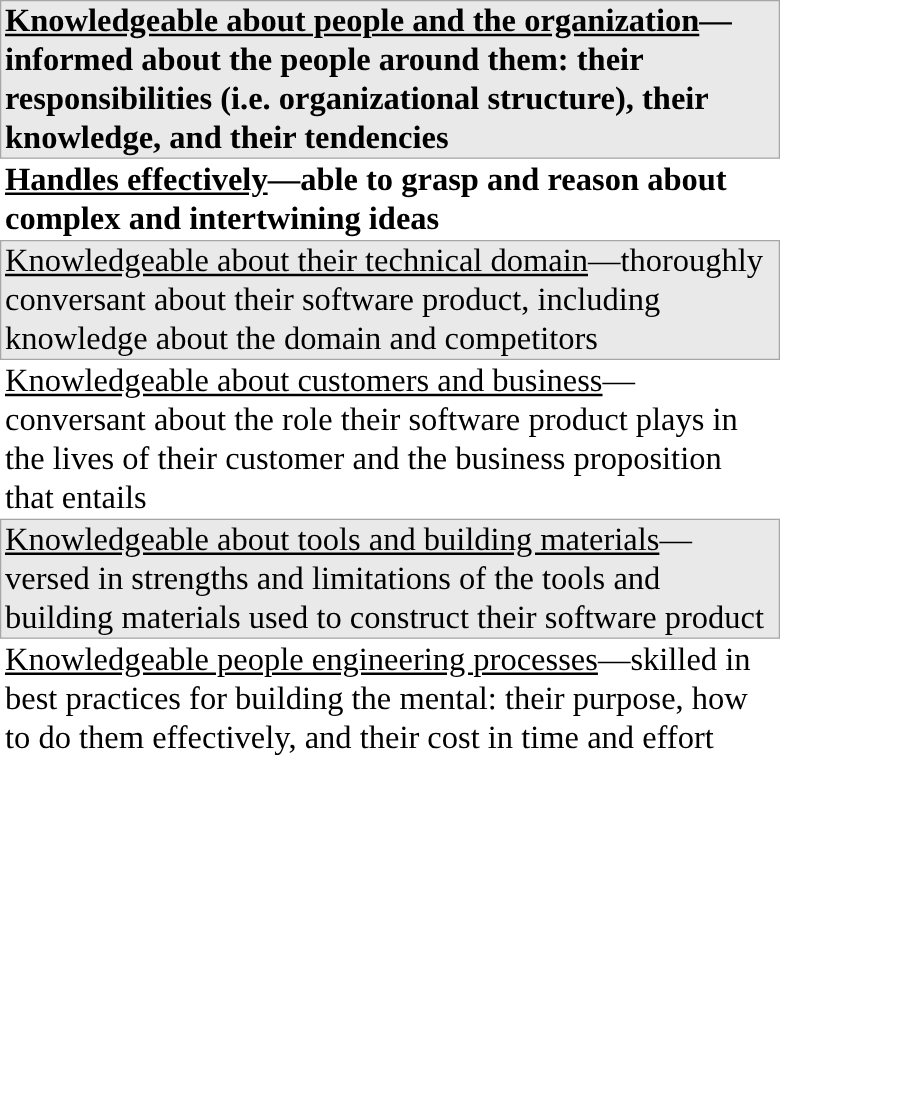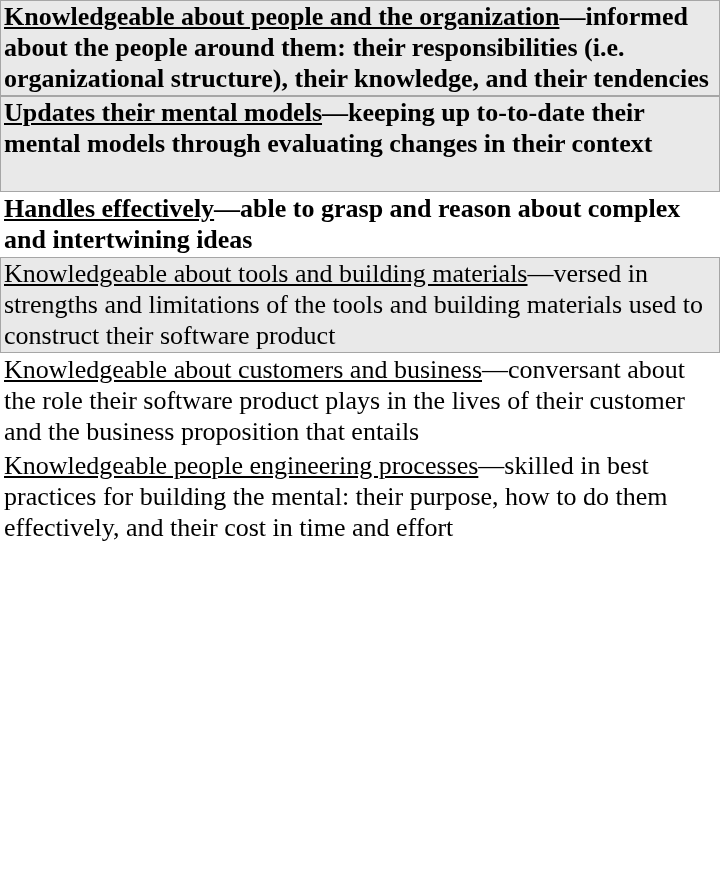--- a/index.html
+++ b/index.html
@@ -11,21 +11,21 @@
     width: 720px;
     font-family: "Liberation Serif", "DejaVu Serif", serif;
     color: #000000;
   }
   .attr-table {
     width: 720px;
     box-sizing: border-box;
   }
   .row {
     box-sizing: border-box;
-    width: 720px;
+    width: 624px;
     padding: 1px 4px 2px 4px;
     font-size: 26px;
     line-height: 31px;
     letter-spacing: 0px;
     word-spacing: 0px;
   }
   .row.shaded {
     background: #e9e9e9;
     border: 1px solid #a6a6a6;
     padding: 0px 3px 1px 3px;
@@ -40,24 +40,24 @@
     text-decoration: underline;
   }
 </style>
 </head>
 <body>
 
 <div class="attr-table">
   <div class="row shaded bold"><span class="attr-title">Knowledgeable about people and the organization</span><span class="attr-desc">—informed about the people around them: their responsibilities (i.e. organizational structure), their knowledge, and their tendencies</span></div>
 
 
-  <div class="row shaded bold extra-space"><span class="attr-title">Updates their mental models</span><span class="attr-desc">—keeping up to-to-date their mental models through evaluating changes in their context</span></div>
 
   <div class="row plain bold"><span class="attr-title">Handles effectively</span><span class="attr-desc">—able to grasp and reason about complex and intertwining ideas</span></div>
 
+  <div class="row shaded"><span class="attr-title">Knowledgeable about their technical domain</span><span class="attr-desc">—thoroughly conversant about their software product, including knowledge about the domain and competitors</span></div>
+
+  <div class="row plain"><span class="attr-title">Knowledgeable about customers and business</span><span class="attr-desc">—conversant about the role their software product plays in the lives of their customer and the business proposition that entails</span></div>
 
   <div class="row shaded"><span class="attr-title">Knowledgeable about tools and building materials</span><span class="attr-desc">—versed in strengths and limitations of the tools and building materials used to construct their software product</span></div>
-
-  <div class="row plain"><span class="attr-title">Knowledgeable about customers and business</span><span class="attr-desc">—conversant about the role their software product plays in the lives of their customer and the business proposition that entails</span></div>
 
   <div class="row plain"><span class="attr-title">Knowledgeable people engineering processes</span><span class="attr-desc">—skilled in best practices for building the mental: their purpose, how to do them effectively, and their cost in time and effort</span></div>
 
 </div>
 
 </body></html>

